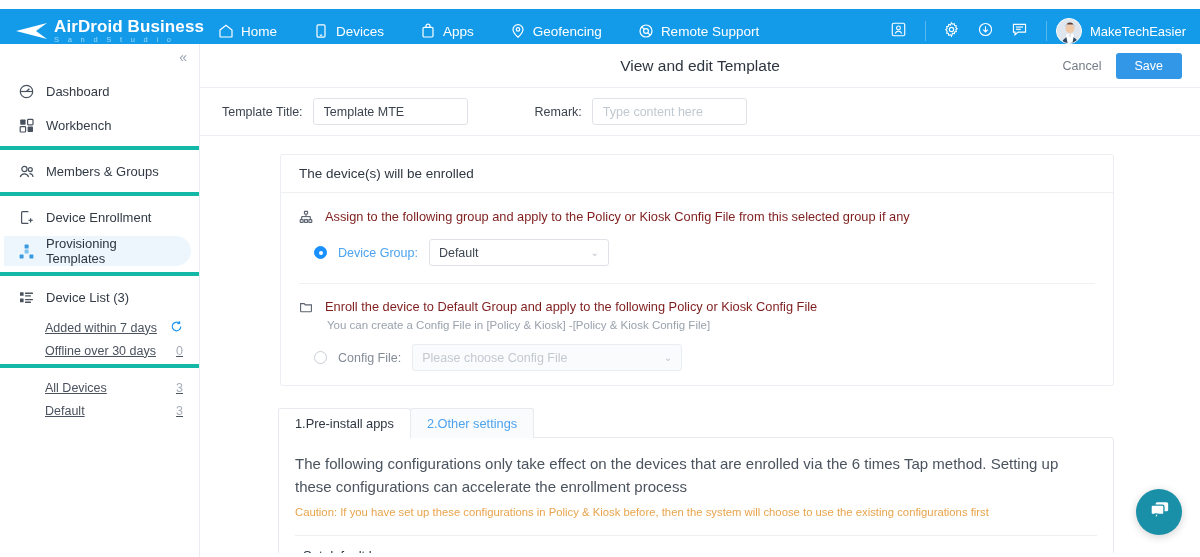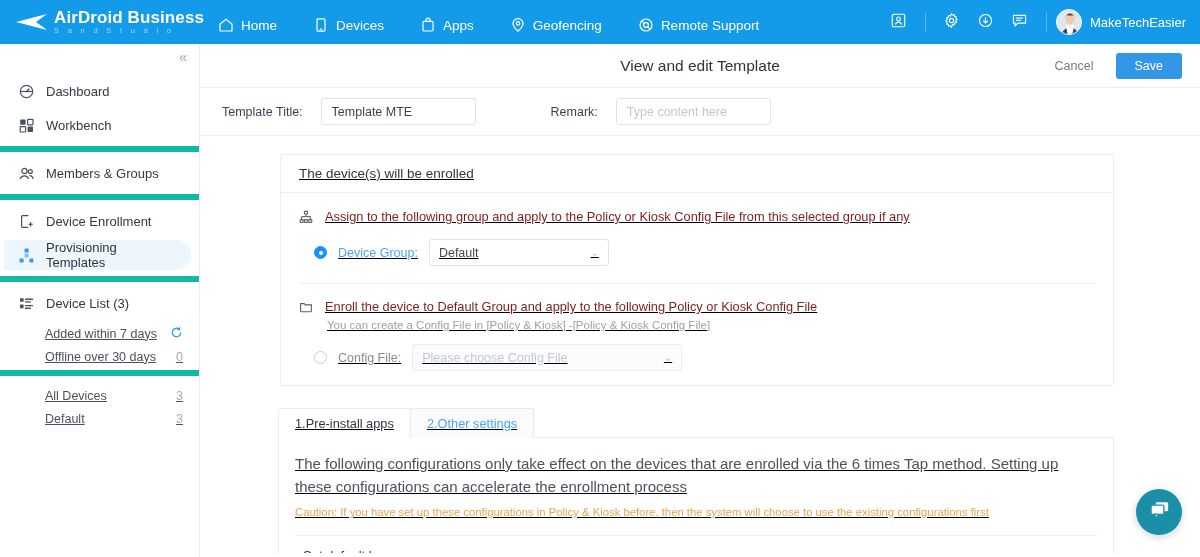--- a/index.html
+++ b/index.html
@@ -7,24 +7,24 @@
     margin: 0; padding: 0;
     width: 1200px; height: 557px;
     overflow: hidden;
     background: #ffffff;
     font-family: "Liberation Sans", sans-serif;
     -webkit-font-smoothing: antialiased;
   }
 
   
   .topnav {
-    position: absolute; top: 0; left: 0;
+    position: absolute; top: 9px; left: 0;
     width: 1200px; height: 44px;
     background: #139ae9;
-    display: flex; align-items: center;
+    display: flex; 
     color: #ffffff;
   }
   .brand {
     width: 200px; height: 44px;
     display: flex; align-items: center;
     padding-left: 14px;
     flex: 0 0 200px;
   }
   .brand-mark { width: 34px; height: 20px; margin-right: 6px; flex: 0 0 34px; }
   .brand-text { line-height: 1; }
@@ -71,21 +71,21 @@
     position: absolute; top: 44px; left: 0;
     width: 200px; height: 513px;
     background: #ffffff;
     border-right: 1px solid #e9edf2;
   }
   .collapse-row {
     height: 26px; display: flex; align-items: center;
     justify-content: flex-end; padding-right: 12px;
     color: #98a2b0; font-size: 14px; cursor: pointer;
   }
-  .sb-group { border-bottom: 6px solid #14b8a6; padding: 2px 0; }
+  .sb-group { border-bottom: 4px solid #14b8a6; padding: 2px 0; }
   .sb-group.last { border-bottom: none; }
   .sb-item {
     display: flex; align-items: center; gap: 11px;
     height: 30px; padding: 0 12px 0 14px; margin: 4px 8px 4px 4px;
     font-size: 13px; color: #323a45; cursor: pointer;
     border-radius: 0 16px 16px 0;
   }
   .sb-item.active { background: #eef6fd; color: #2b3440; }
   .sb-icon { width: 17px; height: 17px; flex: 0 0 17px; display: block; }
   .sb-sub {
@@ -105,53 +105,52 @@
   }
   .page-head {
     position: relative; height: 44px;
     border-bottom: 1px solid #eceff3;
     display: flex; align-items: center; justify-content: center;
   }
   .page-title { font-size: 15.5px; color: #2d3540; }
   .head-actions {
     position: absolute; right: 18px; top: 50%;
     transform: translateY(-50%);
-    display: flex; align-items: center; gap: 20px;
+    display: flex; align-items: center; gap: 12px;
   }
   .btn-cancel {
     font-size: 12.5px; color: #747c88; cursor: pointer;
     background: none; border: none; padding: 4px 2px;
     font-family: inherit;
   }
   .btn-save {
     font-size: 12.5px; color: #ffffff; background: #3397e8;
     border: none; border-radius: 3px; padding: 6px 19px;
     cursor: pointer; font-family: inherit;
   }
 
   .meta-bar {
     height: 48px; display: flex; align-items: center;
     padding-left: 22px; border-bottom: 1px solid #eceff3;
-    gap: 8px;
+    gap: 0;
   }
   .fld-label { font-size: 12.5px; color: #3b434e; margin-right: 10px; white-space: nowrap; }
   .txtinput {
     height: 27px; border: 1px solid #dfe3e8; border-radius: 3px;
     font-size: 12.5px; color: #3b434e; padding: 0 10px;
     font-family: inherit; background: #ffffff; outline: none;
   }
   .txtinput::placeholder { color: #c2c8d0; }
   .w-title { width: 155px; }
   .w-remark { width: 155px; margin-left: 0; }
   .gap-remark { margin-left: 67px; }
 
   .scroll-area {
     height: 417px; overflow: hidden; position: relative;
     padding: 18px 8px 0 0;
-    text-decoration: underline;
   }
 
   .card {
     margin: 0 78px 0 80px;
     border: 1px solid #ebeef2; border-radius: 3px;
     background: #ffffff;
   }
   .card-head {
     height: 38px; display: flex; align-items: center;
     padding: 0 18px; font-size: 13.5px; color: #2f3742;

